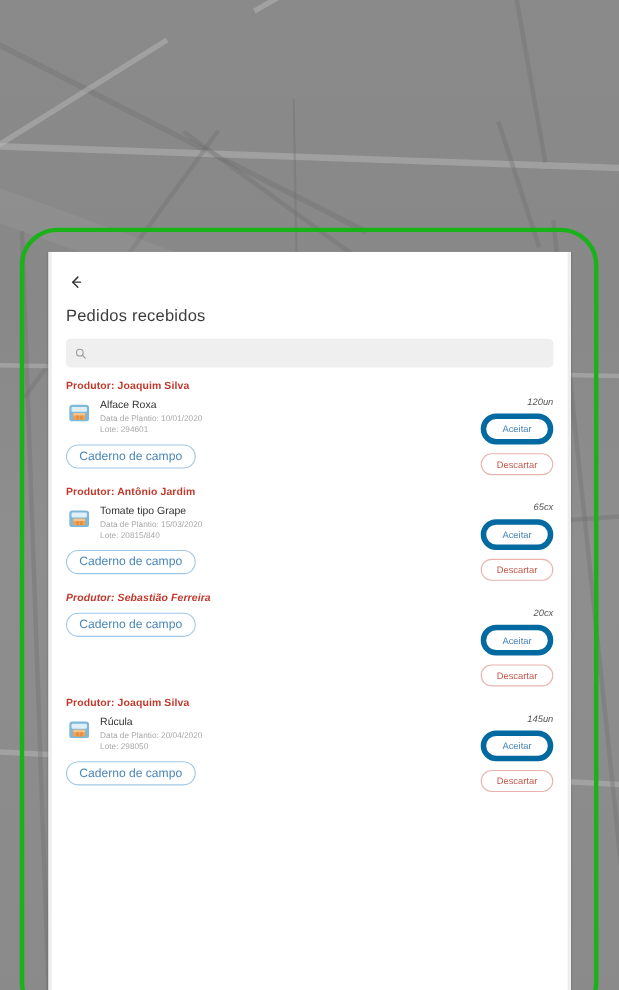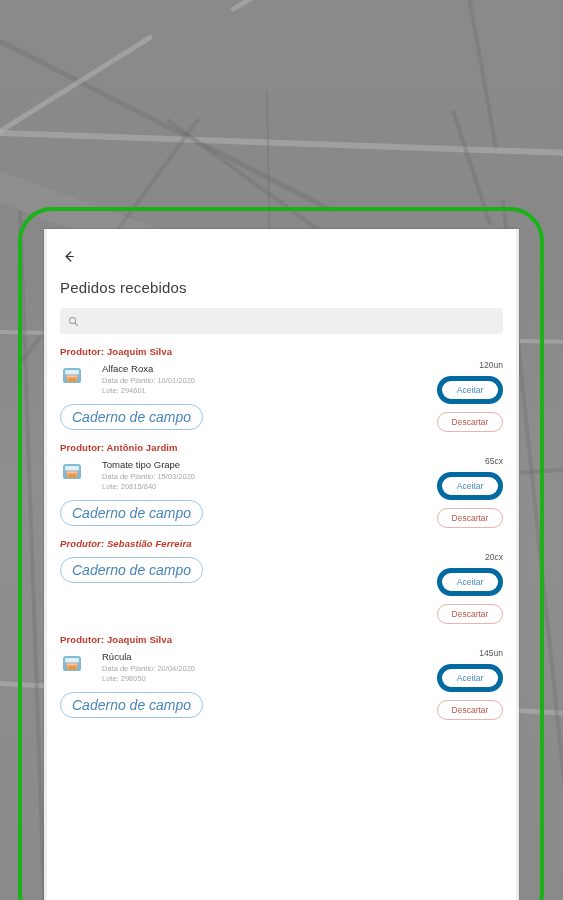--- a/index.html
+++ b/index.html
@@ -132,21 +132,21 @@
   }
   .producer {
     font-size: 9.5px;
     font-weight: bold;
     color: #c0392b;
     letter-spacing: .1px;
   }
   .card-body {
     display: flex;
     align-items: flex-start;
-    gap: 18px;
+    gap: 7px;
     margin-top: 6px;
   }
   .crate-icon { width: 24px; height: 24px; flex: 0 0 auto; }
   .crate-icon svg { display: block; }
 
   .product-info { padding-top: 1px; }
   .product-name {
     font-size: 9.5px;
     color: #2f2f2f;
     line-height: 1.15;
@@ -158,41 +158,41 @@
     margin-top: 1px;
   }
 
   .field-notebook-btn {
     display: inline-block;
     margin-top: 8px;
     padding: 4px 11px;
     border: 1px solid #9fc7e8;
     border-radius: 14px;
     color: #4a86b8;
-    font-size: 14px;
+    font-size: 11px;
     background: #fff;
     cursor: pointer;
     font-family: "Liberation Sans", sans-serif;
-    font-style: italic;
   }
 
   
   .card-right {
     position: absolute;
     right: 0;
     top: 14px;
     width: 112px;
     display: flex;
     flex-direction: column;
     align-items: flex-end;
   }
   .quantity {
     font-size: 8.5px;
     color: #555;
     margin-bottom: 6px;
+    font-style: italic;
   }
   .action-btn {
     width: 66px;
     text-align: center;
     padding: 4px 0;
     border-radius: 14px;
     font-size: 8.5px;
     background: #fff;
     cursor: pointer;
     font-family: "Liberation Sans", sans-serif;

